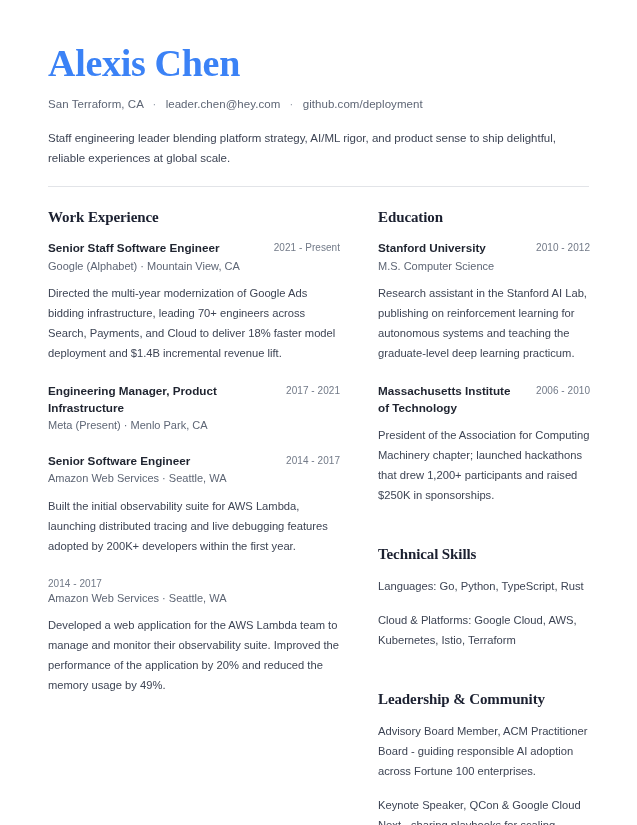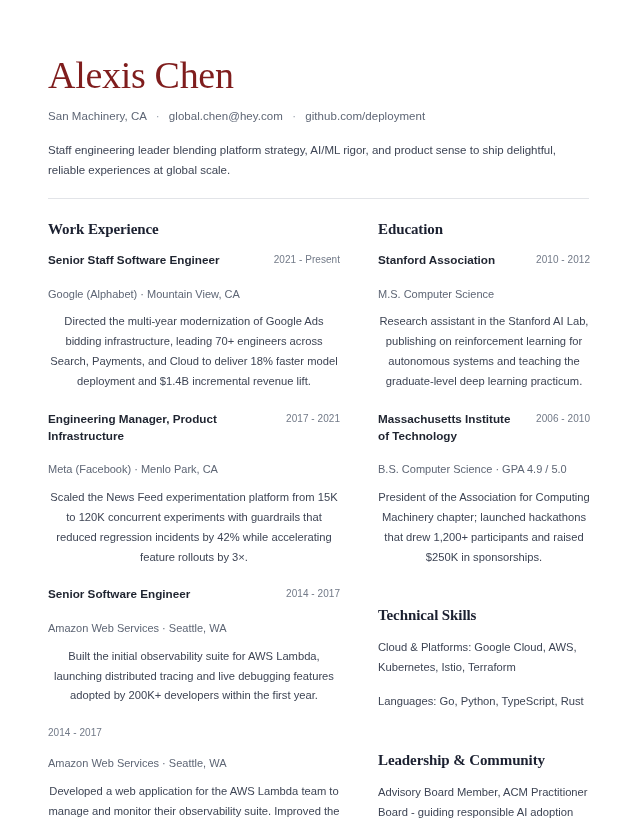--- a/index.html
+++ b/index.html
@@ -20,26 +20,26 @@
   .page {
     width: 637px;
     height: 825px;
     padding: 44px 48px 0 48px;
     background: #ffffff;
   }
 
   
   .name {
     font-family: "Liberation Serif", serif;
-    font-weight: normal;
+    font-weight: bold;
     font-size: 38px;
     line-height: 1.05;
     letter-spacing: -0.3px;
-    color: #7f1d1d;
-    margin: 12px 0 14px 0;
+    color: #3b82f6;
+    margin: 0 0 14px 0;
   }
   .contact-line {
     font-size: 11.5px;
     color: #5e6675;
     letter-spacing: 0.05px;
     margin-bottom: 18px;
     white-space: nowrap;
   }
   .contact-sep {
     display: inline-block;
@@ -101,51 +101,50 @@
     color: #727a88;
     white-space: nowrap;
     flex: 0 0 auto;
     padding-top: 2px;
     letter-spacing: 0.05px;
   }
   .entry-meta {
     font-size: 11px;
     color: #5e6675;
     line-height: 1.5;
-    margin-top: 17px;
+    margin-top: 1px;
   }
   .entry-desc {
     font-size: 11.2px;
     line-height: 1.78;
     color: #3d4454;
     margin-top: 10px;
-    text-align: center;
   }
 
   
   .block {
     font-size: 11.2px;
     line-height: 1.78;
     color: #3d4454;
     margin-bottom: 14px;
   }
   .block:last-child { margin-bottom: 0; }
 </style>
 </head>
 <body>
 
 <div class="page">
 
   <header>
     <h1 class="name">Alexis Chen</h1>
 
     <div class="contact-line">
-      <span>San Machinery, CA</span>
+      <span>San Terraform, CA</span>
       <span class="contact-sep">·</span>
-      <span>global.chen@hey.com</span>
+      <span>leader.chen@hey.com</span>
       <span class="contact-sep">·</span>
       <span>github.com/deployment</span>
     </div>
 
     <p class="summary">Staff engineering leader blending platform strategy, AI/ML rigor, and product sense to ship delightful, reliable experiences at global scale.</p>
   </header>
 
   <div class="divider"></div>
 
   <div class="columns">
@@ -162,22 +161,21 @@
           </div>
           <div class="entry-meta">Google (Alphabet) · Mountain View, CA</div>
           <div class="entry-desc">Directed the multi-year modernization of Google Ads bidding infrastructure, leading 70+ engineers across Search, Payments, and Cloud to deliver 18% faster model deployment and $1.4B incremental revenue lift.</div>
         </div>
 
         <div class="entry">
           <div class="entry-head">
             <div class="entry-role">Engineering Manager, Product Infrastructure</div>
             <div class="entry-dates">2017 - 2021</div>
           </div>
-          <div class="entry-meta">Meta (Facebook) · Menlo Park, CA</div>
-          <div class="entry-desc">Scaled the News Feed experimentation platform from 15K to 120K concurrent experiments with guardrails that reduced regression incidents by 42% while accelerating feature rollouts by 3×.</div>
+          <div class="entry-meta">Meta (Present) · Menlo Park, CA</div>
         </div>
 
         <div class="entry">
           <div class="entry-head">
             <div class="entry-role">Senior Software Engineer</div>
             <div class="entry-dates">2014 - 2017</div>
           </div>
           <div class="entry-meta">Amazon Web Services · Seattle, WA</div>
           <div class="entry-desc">Built the initial observability suite for AWS Lambda, launching distributed tracing and live debugging features adopted by 200K+ developers within the first year.</div>
         </div>
@@ -193,41 +191,40 @@
       </section>
     </div>
 
     <div class="col-right">
 
       <section class="section">
         <h2 class="section-title">Education</h2>
 
         <div class="entry">
           <div class="entry-head">
-            <div class="entry-role">Stanford Association</div>
+            <div class="entry-role">Stanford University</div>
             <div class="entry-dates">2010 - 2012</div>
           </div>
           <div class="entry-meta">M.S. Computer Science</div>
           <div class="entry-desc">Research assistant in the Stanford AI Lab, publishing on reinforcement learning for autonomous systems and teaching the graduate-level deep learning practicum.</div>
         </div>
 
         <div class="entry">
           <div class="entry-head">
             <div class="entry-role">Massachusetts Institute of Technology</div>
             <div class="entry-dates">2006 - 2010</div>
           </div>
-          <div class="entry-meta">B.S. Computer Science · GPA 4.9 / 5.0</div>
           <div class="entry-desc">President of the Association for Computing Machinery chapter; launched hackathons that drew 1,200+ participants and raised $250K in sponsorships.</div>
         </div>
       </section>
 
       <section class="section">
         <h2 class="section-title">Technical Skills</h2>
+        <div class="block">Languages: Go, Python, TypeScript, Rust</div>
         <div class="block">Cloud &amp; Platforms: Google Cloud, AWS, Kubernetes, Istio, Terraform</div>
-        <div class="block">Languages: Go, Python, TypeScript, Rust</div>
       </section>
 
       <section class="section">
         <h2 class="section-title">Leadership &amp; Community</h2>
         <div class="block">Advisory Board Member, ACM Practitioner Board - guiding responsible AI adoption across Fortune 100 enterprises.</div>
         <div class="block">Keynote Speaker, QCon &amp; Google Cloud Next - sharing playbooks for scaling platform engineering.</div>
       </section>
 
     </div>
   </div>

